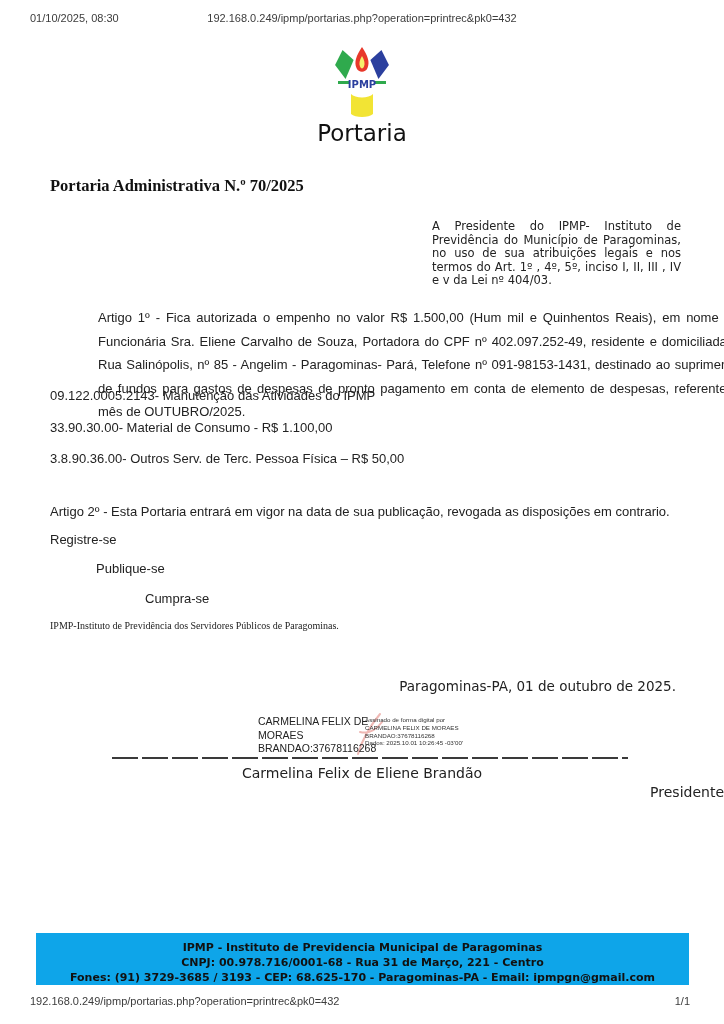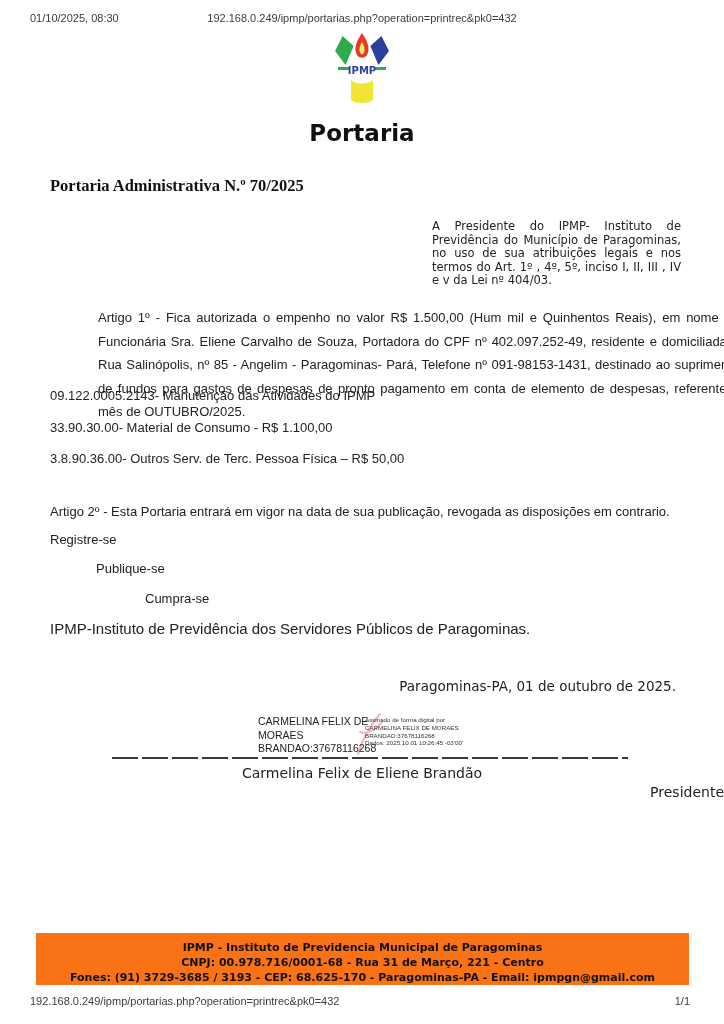--- a/index.html
+++ b/index.html
@@ -6,56 +6,56 @@
   .page{position:relative;width:724px;height:1024px;background:#ffffff;overflow:hidden;
         font-family:"Liberation Sans",sans-serif;color:#1f1f1f;}
 
   
   .print-head-date{position:absolute;top:12px;left:30px;font-size:11px;color:#3c3c3c;}
   .print-head-url{position:absolute;top:12px;left:0;width:724px;text-align:center;font-size:11px;color:#3c3c3c;}
   .print-foot-url{position:absolute;top:995px;left:30px;font-size:11px;color:#3c3c3c;}
   .print-foot-page{position:absolute;top:995px;right:34px;font-size:11px;color:#3c3c3c;}
 
   
-  .logo{position:absolute;top:32px;left:0;width:724px;text-align:center;}
+  .logo{position:absolute;top:46px;left:0;width:724px;text-align:center;}
   .doc-title{position:absolute;top:120px;left:0;width:724px;text-align:center;
-             font-family:"DejaVu Sans",sans-serif;font-weight:bold;font-size:23px;color:#111;}
+             font-family:"DejaVu Sans",sans-serif;font-weight:normal;font-size:23px;color:#111;}
   .doc-heading{position:absolute;top:176px;left:50px;
                font-family:Liberation Serif, serif;font-weight:bold;font-size:16.5px;color:#111;}
 
   
   .preamble{position:absolute;top:220px;left:432px;width:249px;text-align:justify;
             font-family:"DejaVu Sans",sans-serif;font-size:11.5px;line-height:13.6px;color:#222;}
 
   
   .article1{position:absolute;top:306px;left:50px;width:641px;text-align:justify;
             font-size:13px;line-height:23.5px;color:#222;margin-left:48px;}
   .budget{position:absolute;top:388px;left:50px;width:641px;font-size:13px;color:#222;}
   .budget div{margin-bottom:16.5px;}
   .article2{position:absolute;top:504px;left:50px;width:641px;font-size:13px;color:#222;}
   .closing-1{position:absolute;top:532px;left:50px;font-size:13px;color:#222;}
   .closing-2{position:absolute;top:561px;left:96px;font-size:13px;color:#222;}
   .closing-3{position:absolute;top:591px;left:145px;font-size:13px;color:#222;}
-  .institution{position:absolute;top:620px;left:50px;font-size:15px;color:#222;}
+  .institution{position:absolute;top:620px;left:50px;font-size:10px;color:#222;font-family:Liberation Serif, serif;}
   .date-place{position:absolute;top:678px;left:0;width:676px;text-align:right;
               font-family:"DejaVu Sans",sans-serif;font-size:13.5px;color:#222;}
 
   
   .stamp-name{position:absolute;top:715px;left:258px;width:112px;font-size:10.5px;line-height:13.5px;color:#222;}
   .stamp-details{position:absolute;top:716px;left:365px;width:130px;font-size:6.2px;line-height:7.8px;color:#333;}
   .sig-mark{position:absolute;top:710px;left:350px;}
   .sig-line{position:absolute;top:757px;left:112px;width:516px;height:2px;
             background:repeating-linear-gradient(90deg,#3a3a3a 0 26px,transparent 26px 30px);}
   .signer-name{position:absolute;top:765px;left:0;width:724px;text-align:center;
                font-family:"DejaVu Sans",sans-serif;font-size:14px;color:#222;}
   .signer-role{position:absolute;top:784px;left:0;width:724px;text-align:right;
                font-family:"DejaVu Sans",sans-serif;font-size:14px;color:#222;}
 
   
-  .banner{position:absolute;top:933px;left:36px;width:653px;height:52px;background:#f97316;
+  .banner{position:absolute;top:933px;left:36px;width:653px;height:52px;background:#0ea5e9;
           text-align:center;font-family:"DejaVu Sans",sans-serif;font-weight:bold;
           font-size:11px;line-height:15px;color:#111;padding-top:7px;box-sizing:border-box;}
 </style>
 </head>
 <body>
 
 <div class="page">
 
   <div class="print-head-date">01/10/2025, 08:30</div>
   <div class="print-head-url">192.168.0.249/ipmp/portarias.php?operation=printrec&amp;pk0=432</div>

